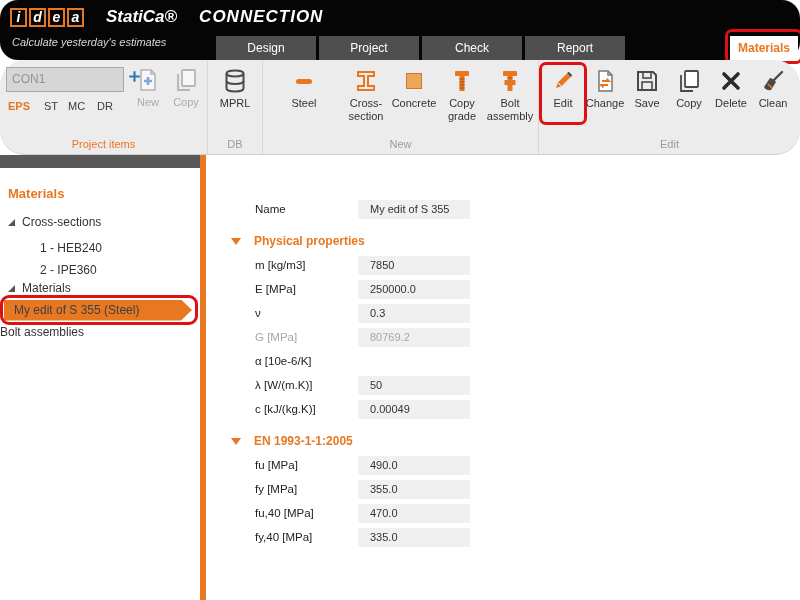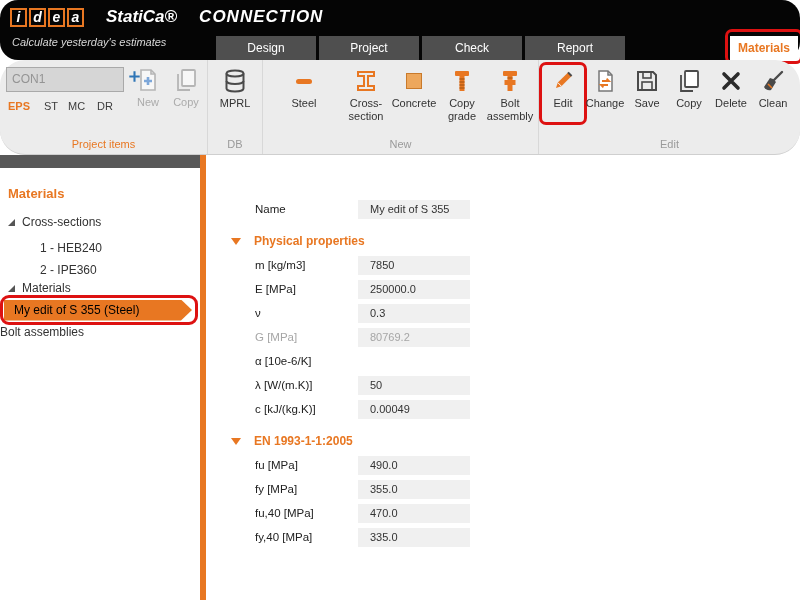--- a/index.html
+++ b/index.html
@@ -62,21 +62,21 @@
   
   .sidebar { position:absolute; top:155px; left:0; width:200px; height:445px; background:#fff; }
   .sidebar-strip { width:200px; height:13px; background:#585858; }
   .panel-title { margin:18px 0 10px 8px; font-size:13px; font-weight:bold; color:var(--accent); }
   .titem { position:relative; display:flex; align-items:center; height:22px; font-size:12px; color:#333; cursor:default; }
   .titem.indent0 { padding-left:8px; }
   .titem.indent1 { }
   .titem.indent2 { padding-left:40px;align-items:flex-end; }
   .exp { width:0; height:0; border-left:7px solid transparent; border-bottom:7px solid #555; margin-right:7px; }
   .titem.selected { padding-left:4px; }
-  .titem.selected .tlabel { flex:1; margin-right:8px; background:var(--accent); color:#000000;
+  .titem.selected .tlabel { flex:1; margin-right:8px; background:var(--accent); color:#404040;
         padding:3px 18px 4px 10px;
         clip-path:polygon(0 0, calc(100% - 11px) 0, 100% 50%, calc(100% - 11px) 100%, 0 100%); }
   .titem.annotated::after { content:""; position:absolute; left:0; right:2px; top:-4px; bottom:-4px;
         border:3px solid var(--red); border-radius:9px; pointer-events:none; }
 
   .vdivider { position:absolute; top:155px; left:200px; width:6px; height:445px; background:var(--accent); }
 
   
   .props { position:absolute; top:155px; left:206px; width:594px; height:445px; background:#fff; padding-top:42px; }
   .pgroup-header { display:flex; align-items:center; height:24px; padding-left:25px; }

